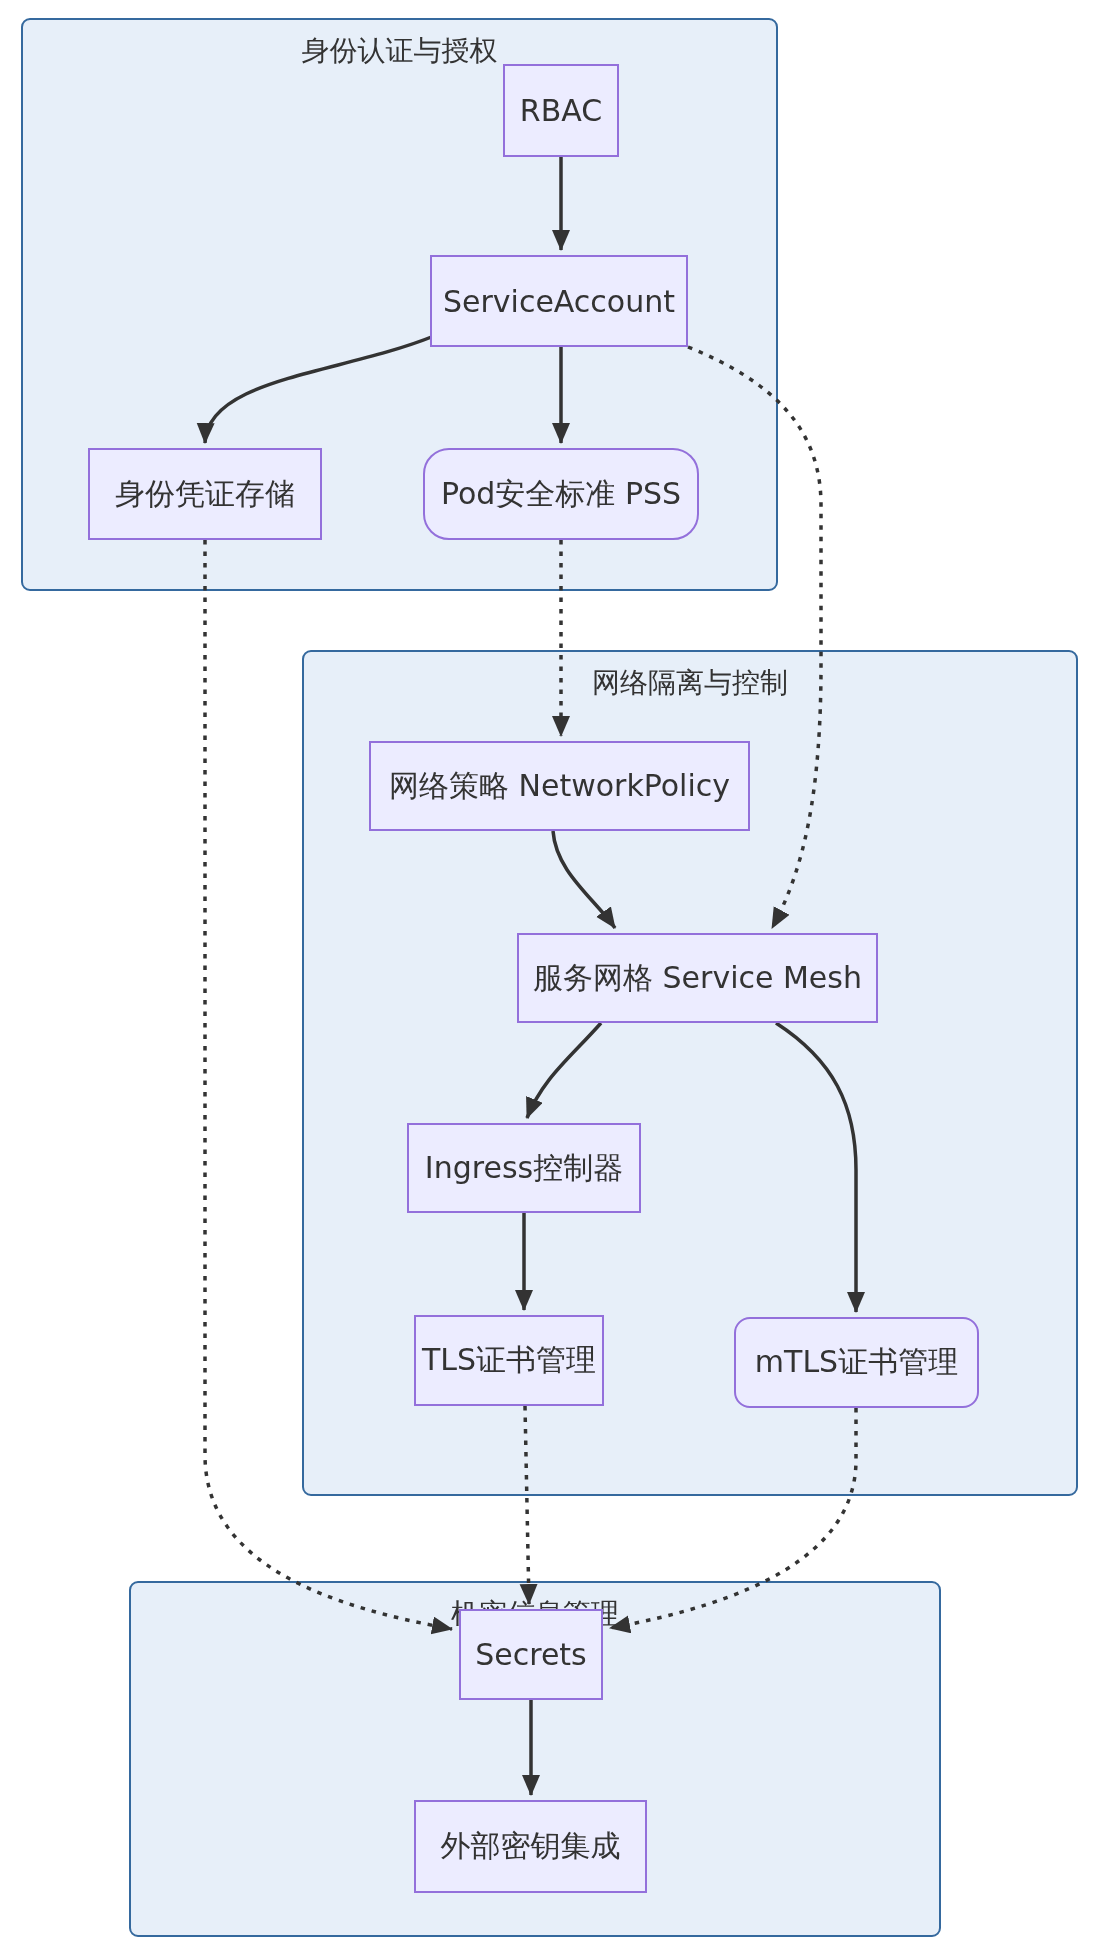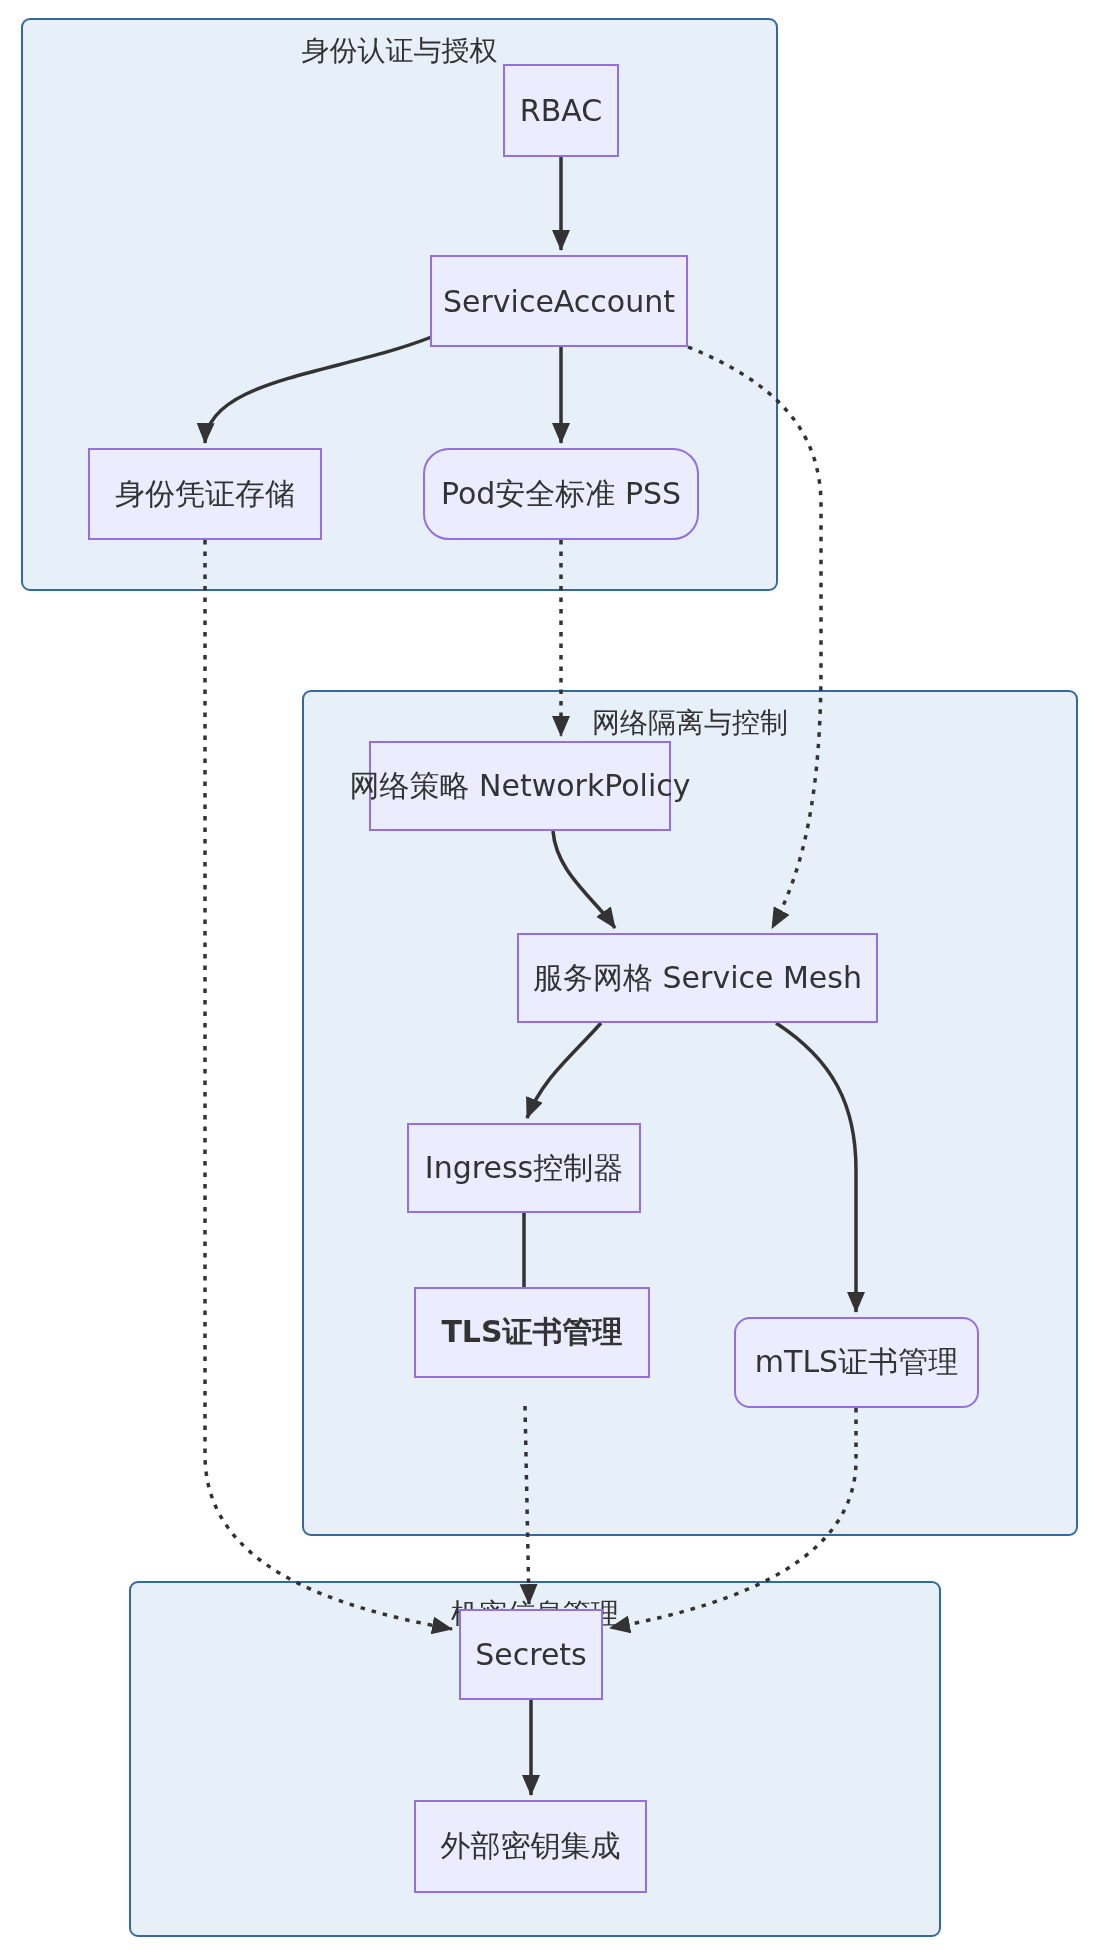--- a/index.html
+++ b/index.html
@@ -21,21 +21,21 @@
   path.edge.dotted{stroke-dasharray:4.5 7;}
 </style>
 </head>
 <body>
 
 <div class="canvas">
 
   <div class="cluster" style="left:21px;top:18px;width:757px;height:573px;">
     <div class="cluster-title">身份认证与授权</div>
   </div>
-  <div class="cluster" style="left:302px;top:690px;width:776px;height:846px;">
+  <div class="cluster" style="left:302px;top:650px;width:776px;height:846px;">
     <div class="cluster-title">网络隔离与控制</div>
   </div>
   <div class="cluster" style="left:129px;top:1581px;width:812px;height:356px;">
     <div class="cluster-title">机密信息管理</div>
   </div>
 
   <svg class="edges" viewBox="0 0 1096 1950">
     <defs>
       <marker id="arrow" markerUnits="userSpaceOnUse" markerWidth="24" markerHeight="20" refX="20" refY="9" orient="auto">
         <path d="M0,0 L21,9 L0,18 Z" fill="#333333"></path>
@@ -53,21 +53,21 @@
     <path class="edge dotted" d="M525,1406 L529,1604" marker-end="url(#arrow)"></path>
     <path class="edge dotted" d="M856,1408 L856,1460 C856,1555 748,1603 610,1628" marker-end="url(#arrow)"></path>
     <path class="edge dotted" d="M205,540 L205,1455 C205,1565 330,1607 452,1629" marker-end="url(#arrow)"></path>
     <path class="edge" d="M531,1700 L531,1795" marker-end="url(#arrow)"></path>
   </svg>
 
   <div class="node" style="left:503px;top:64px;width:116px;height:93px;">RBAC</div>
   <div class="node" style="left:430px;top:255px;width:258px;height:92px;">ServiceAccount</div>
   <div class="node" style="left:88px;top:448px;width:234px;height:92px;">身份凭证存储</div>
   <div class="node" style="left:423px;top:448px;width:276px;height:92px;border-radius:26px;">Pod安全标准 PSS</div>
-  <div class="node" style="left:369px;top:741px;width:302px;height:90px;">网络策略 NetworkPolicy</div>
+  <div class="node" style="left:369px;top:741px;width:381px;height:90px;">网络策略 NetworkPolicy</div>
   <div class="node" style="left:517px;top:933px;width:361px;height:90px;">服务网格 Service Mesh</div>
   <div class="node" style="left:407px;top:1123px;width:234px;height:90px;">Ingress控制器</div>
-  <div class="node" style="left:414px;top:1287px;width:236px;height:91px;font-weight:bold;">TLS证书管理</div>
+  <div class="node" style="left:414px;top:1315px;width:190px;height:91px;">TLS证书管理</div>
   <div class="node" style="left:734px;top:1317px;width:245px;height:91px;border-radius:16px;">mTLS证书管理</div>
   <div class="node" style="left:459px;top:1609px;width:144px;height:91px;">Secrets</div>
   <div class="node" style="left:414px;top:1800px;width:233px;height:93px;">外部密钥集成</div>
 
 </div>
 
 </body></html>

